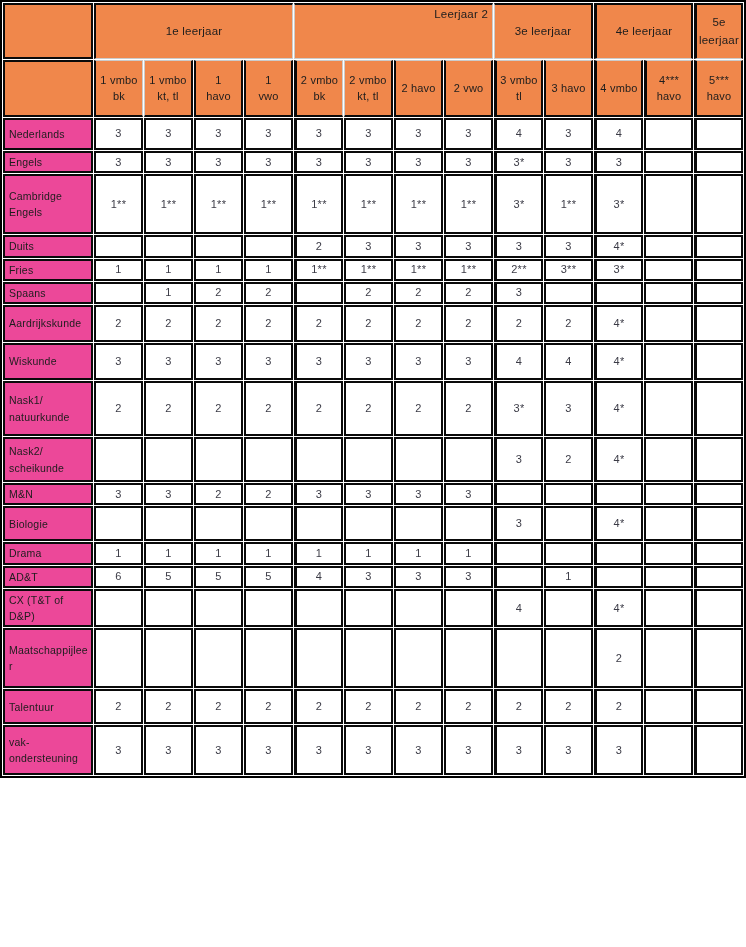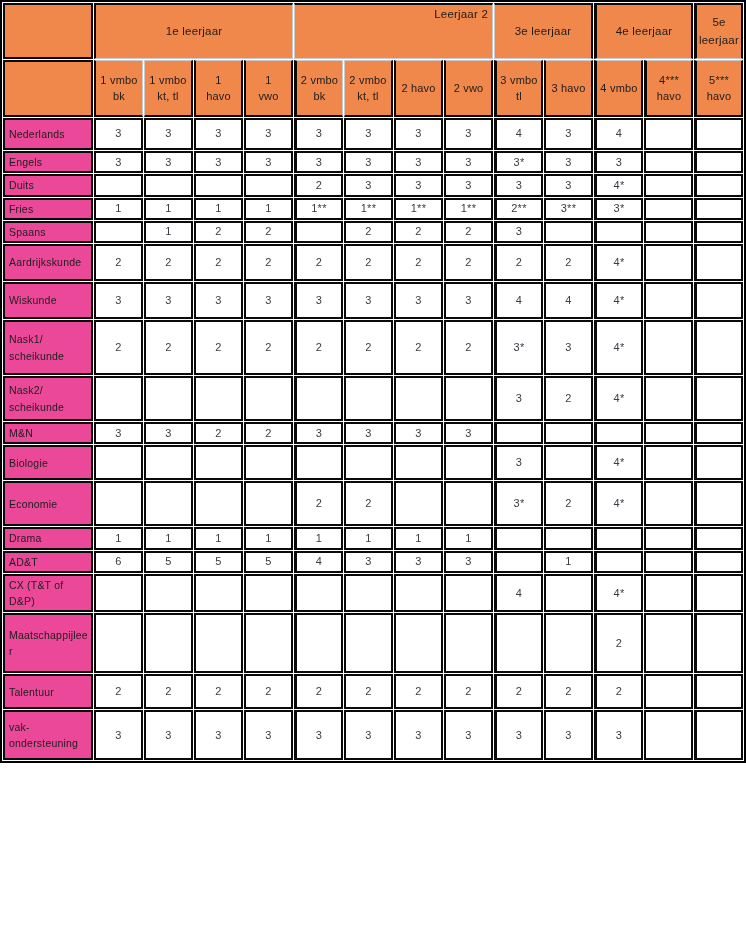--- a/index.html
+++ b/index.html
@@ -141,20 +141,37 @@
           <td class="grp-l">3</td>
           <td>3</td>
           <td>3</td>
           <td>3</td>
           <td class="grp-l">3*</td>
           <td>3</td>
           <td class="grp-l">3</td>
           <td></td>
           <td class="grp-l"></td>
         </tr>
+        <tr style="height: 60px;">
+          <th>Cambridge
+Engels</th>
+          <td>1**</td>
+          <td>1**</td>
+          <td>1**</td>
+          <td>1**</td>
+          <td class="grp-l">1**</td>
+          <td>1**</td>
+          <td>1**</td>
+          <td>1**</td>
+          <td class="grp-l">3*</td>
+          <td>1**</td>
+          <td class="grp-l">3*</td>
+          <td></td>
+          <td class="grp-l"></td>
+        </tr>
         <tr style="height: 17px;">
           <th>Duits</th>
           <td></td>
           <td></td>
           <td></td>
           <td></td>
           <td class="grp-l">2</td>
           <td>3</td>
           <td>3</td>
           <td>3</td>
@@ -223,21 +240,21 @@
           <td>3</td>
           <td>3</td>
           <td class="grp-l">4</td>
           <td>4</td>
           <td class="grp-l">4*</td>
           <td></td>
           <td class="grp-l"></td>
         </tr>
         <tr style="height: 55px;">
           <th>Nask1/
-scheikunde</th>
+natuurkunde</th>
           <td>2</td>
           <td>2</td>
           <td>2</td>
           <td>2</td>
           <td class="grp-l">2</td>
           <td>2</td>
           <td>2</td>
           <td>2</td>
           <td class="grp-l">3*</td>
           <td>3</td>
@@ -283,36 +300,20 @@
           <td></td>
           <td></td>
           <td></td>
           <td></td>
           <td class="grp-l"></td>
           <td></td>
           <td></td>
           <td></td>
           <td class="grp-l">3</td>
           <td></td>
-          <td class="grp-l">4*</td>
-          <td></td>
-          <td class="grp-l"></td>
-        </tr>
-        <tr style="height: 45px;">
-          <th>Economie</th>
-          <td></td>
-          <td></td>
-          <td></td>
-          <td></td>
-          <td class="grp-l">2</td>
-          <td>2</td>
-          <td></td>
-          <td></td>
-          <td class="grp-l">3*</td>
-          <td>2</td>
           <td class="grp-l">4*</td>
           <td></td>
           <td class="grp-l"></td>
         </tr>
         <tr style="height: 17px;">
           <th>Drama</th>
           <td>1</td>
           <td>1</td>
           <td>1</td>
           <td>1</td>

